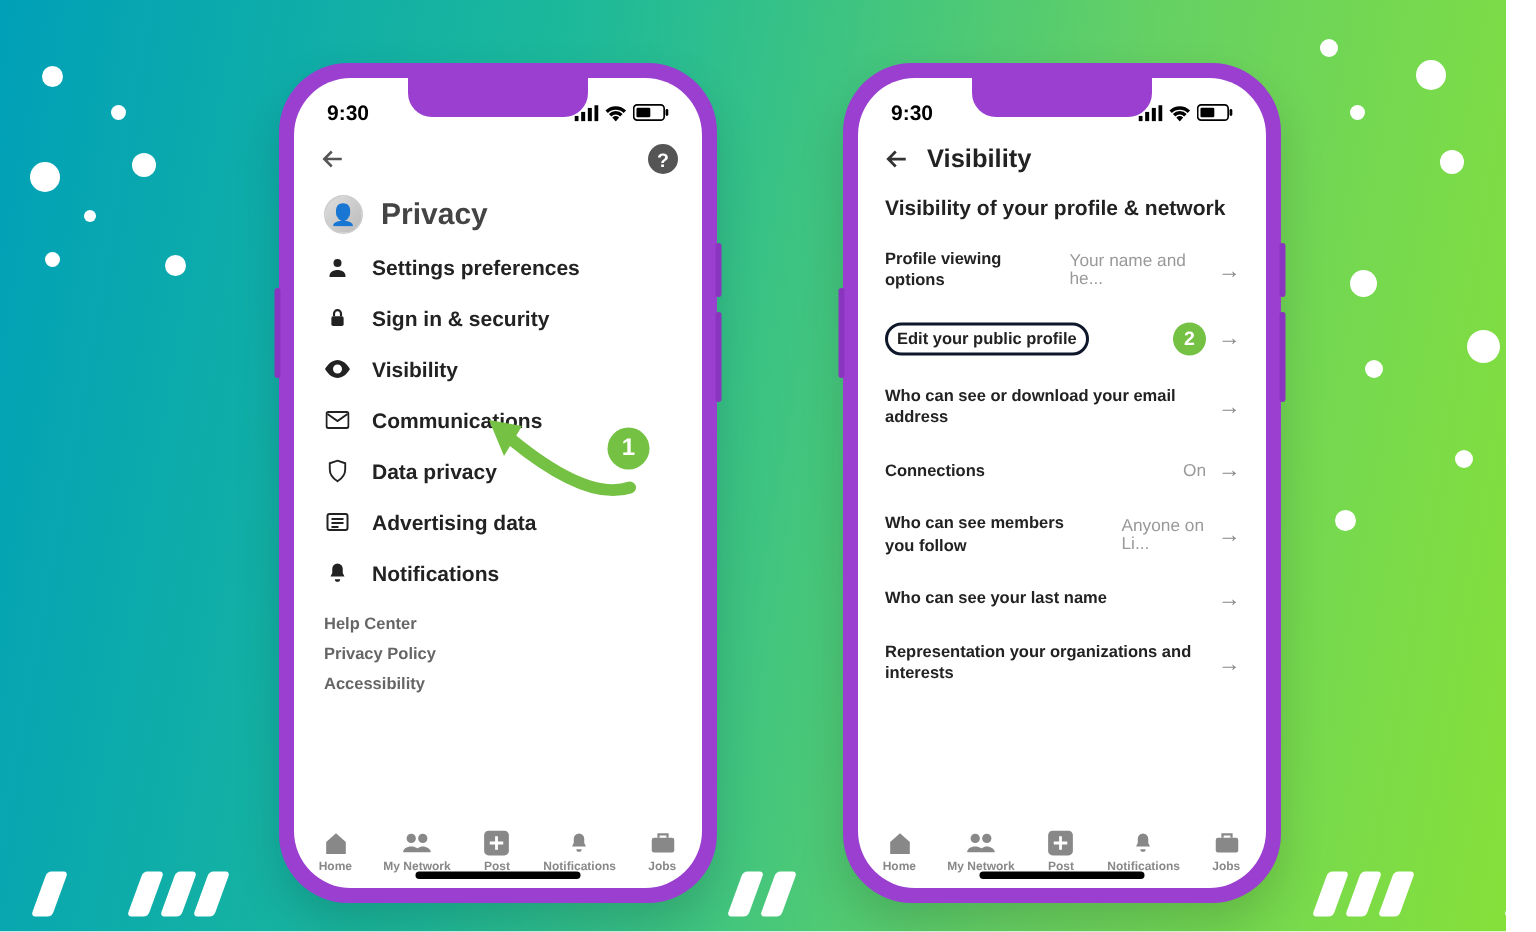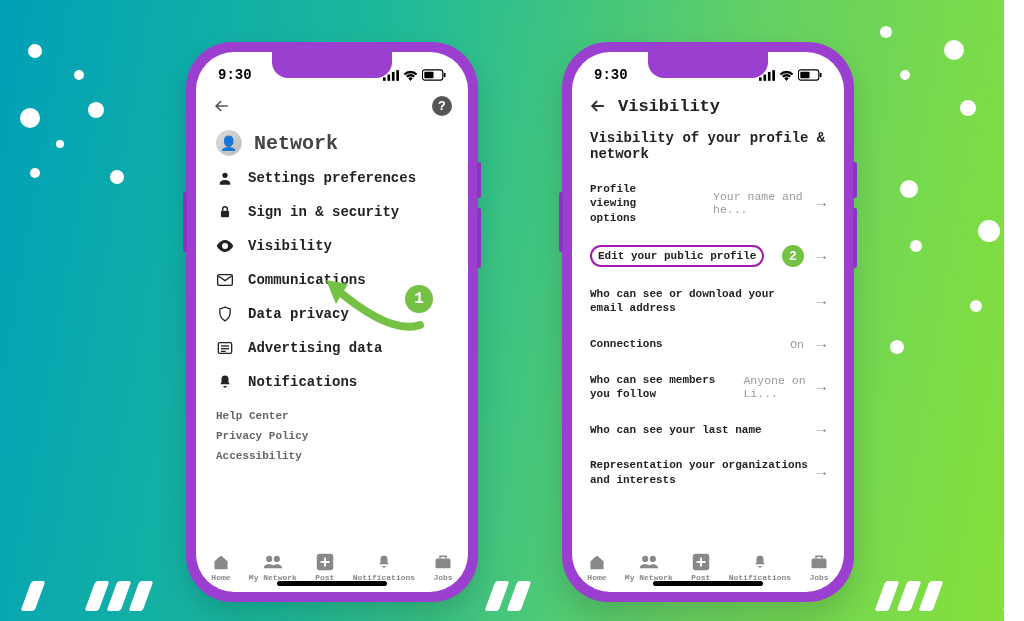--- a/index.html
+++ b/index.html
@@ -1,21 +1,20 @@
 <!DOCTYPE html>
 <html><head>
 <meta charset="utf-8">
 <style>
   * { box-sizing: border-box; margin: 0; padding: 0; }
   html, body { width: 1024px; height: 621px; overflow: hidden; font-family: -apple-system, Helvetica, Arial, sans-serif; }
   .bg {
     width: 1004px; height: 621px;
     background: linear-gradient(100deg, #00a0b8 0%, #1db99a 35%, #66d163 70%, #86e03a 100%);
     position: relative;
-    font-family: Liberation Mono, monospace;
   }
   .dot { position:absolute; background:#fff; border-radius:50%; }
 
   .phone {
     position:absolute; width:292px; height:560px; top:42px;
     background:#9a3fcf; border-radius:46px; padding:10px;
     box-shadow: 0 14px 30px rgba(0,0,0,.15);
   }
   .phone.left { left:186px; }
   .phone.right { left:562px; }
@@ -61,21 +60,21 @@
   .navicon { width:20px; height:18px; color:#888; display:flex; align-items:center; justify-content:center;}
   .home-indicator { position:absolute; bottom:6px; left:50%; transform:translateX(-50%);
     width:110px; height:5px; background:#000; border-radius:3px; }
 
   .section-title { font-size:14px; font-weight:800; color:#222; padding:4px 18px 10px 18px;}
   .vlist { display:flex; flex-direction:column; }
   .vrow { display:flex; align-items:center; padding:10px 18px; gap:8px; cursor:pointer;}
   .vlabel { font-size:11px; font-weight:600; color:#222; flex:1 1 auto; line-height:1.3;}
   .vval { font-size:11.5px; color:#999;margin-left:20px; }
   .varrow { color:#888; font-size:15px; width:14px; text-align:right;}
-  .circled { display:inline-block; border:2px solid #a21caf; border-radius:16px; padding:2px 6px;text-align:center;}
+  .circled { display:inline-block; border:2px solid #0f172a; border-radius:16px; padding:2px 6px;text-align:center;}
 
   
   .anno-arrow { position:absolute; z-index:20; pointer-events:none; }
   .badge {
     position:absolute; width:28px; height:28px; border-radius:50%; background:#75c143;
     color:#fff; font-weight:800; font-size:16px; display:flex; align-items:center; justify-content:center;
     z-index:22;
   }
   .slashes { position:absolute; bottom:10px; display:flex; gap:8px; }
   .slashes span { display:block; width:14px; height:30px; background:#fff; transform:skewX(-20deg); border-radius:3px; }
@@ -130,21 +129,21 @@
         </div>
       </div>
       <div class="header">
         <svg class="back-arrow" viewBox="0 0 24 24" fill="none" stroke="#555" stroke-width="2">
             <path d="M19 12H5 M11 6l-6 6 6 6"></path>
           </svg>
         <div class="hdr-help">?</div>
       </div>
       <div class="settings-head">
         <div class="avatar">👤</div>
-        <div class="settings-title">Network</div>
+        <div class="settings-title">Privacy</div>
       </div>
       <div class="menu">
         <div class="mitem">
           <span class="micon">
               <svg width="16" height="16" viewBox="0 0 24 24" fill="#222">
                 <circle cx="12" cy="8" r="4"></circle>
                 <path d="M4 21c0-4 4-6 8-6s8 2 8 6v1H4z"></path>
               </svg>
             </span>
           <span>Settings preferences</span>

